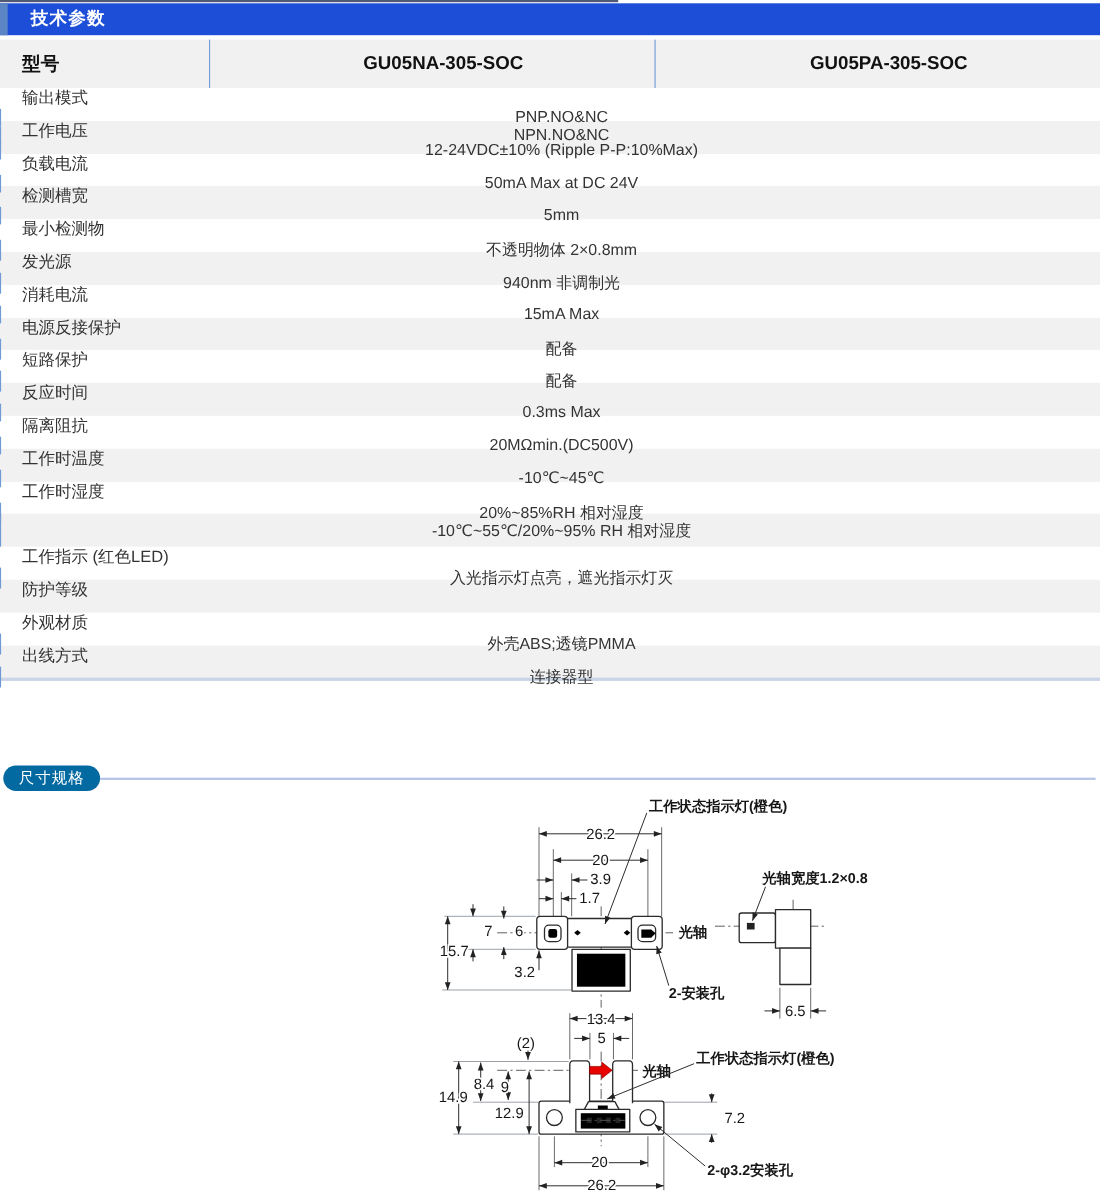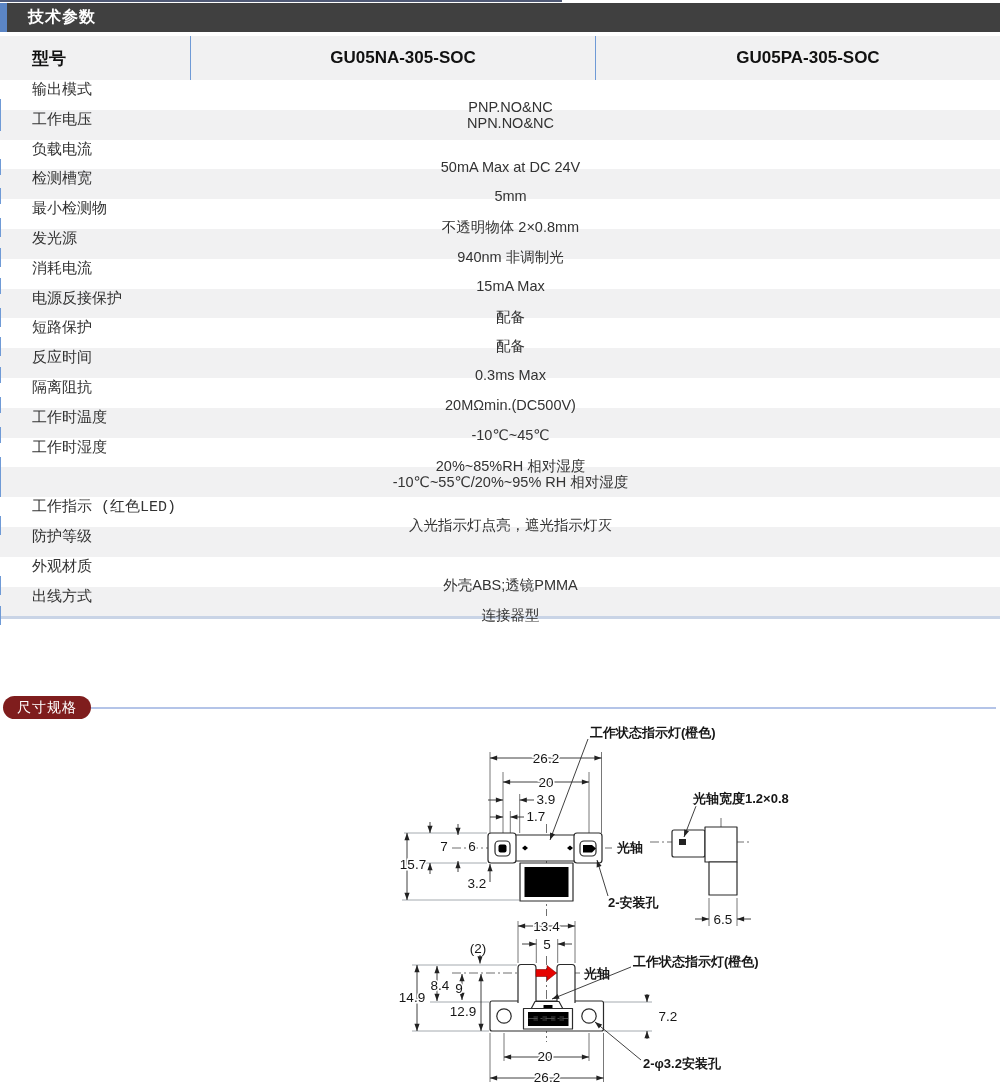--- a/index.html
+++ b/index.html
@@ -1,31 +1,31 @@
 <!DOCTYPE html>
 <html><head>
 <meta charset="utf-8">
 <style>
   html,body{margin:0;padding:0;background:#fff;}
   .page{position:relative;width:1000px;height:1085px;background:#fff;overflow:hidden;
         font-family:"Liberation Sans","DejaVu Sans",sans-serif;color:#333;}
   .top-artifact{position:absolute;top:0;left:0;width:562px;height:2px;background:#505a76;}
-  .section-bar{position:absolute;top:3px;left:0;width:1000px;height:29px;background:#404040;display:flex;align-items:center;}
+  .section-bar{position:absolute;top:3px;left:0;width:1000px;height:29px;background:#1d4ed8;display:flex;align-items:center;}
   .section-bar-accent{width:7px;height:29px;background:#5b85c5;display:block;}
   .section-bar-title{color:#fff;font-size:16px;font-weight:700;margin-left:21px;letter-spacing:1px;}
   .spec-table{position:absolute;top:36px;left:0;width:1000px;}
   .t-head{display:flex;height:44px;background:#f1f1f2;}
-  .t-label{width:190px;box-sizing:border-box;padding-left:32px;display:flex;align-items:center;font-size:15px;color:#333;font-family:Liberation Mono, monospace;}
+  .t-label{width:190px;box-sizing:border-box;padding-left:20px;display:flex;align-items:center;font-size:15px;color:#333;}
   .t-head .t-label{font-size:17px;font-weight:700;color:#111;}
   .t-val{flex:1;display:flex;align-items:center;justify-content:center;border-left:1.5px solid #6f9ad6;font-size:14.5px;color:#333;box-sizing:border-box;text-align:center;padding-left:20px;}
   .t-head .t-val{font-size:17px;font-weight:700;color:#111;}
   .t-row{display:flex;height:29.8px;flex-direction:column;}
   .t-row:nth-child(odd){background:#f1f1f2;}
   .t-bottom{height:3px;background:#c9d4e6;}
-  .pill{position:absolute;top:696px;left:3px;width:88px;height:23px;background:#7f1d1d;border-radius:12px;
+  .pill{position:absolute;top:696px;left:3px;width:88px;height:23px;background:#0369a1;border-radius:12px;
         color:#fff;font-size:14px;display:flex;align-items:center;justify-content:center;letter-spacing:1px;}
   .pill-rule{position:absolute;top:707px;left:91px;width:905px;height:2px;background:#b4c4e8;}
   svg text{font-family:"Liberation Sans","DejaVu Sans",sans-serif;}
   .s{stroke:#2b2b2b;stroke-width:1.2;fill:none;stroke-linejoin:round;}
   .sf{stroke:#2b2b2b;stroke-width:1.2;fill:#fff;stroke-linejoin:round;}
   .dk{fill:#222;stroke:none;}
   .dim{stroke:#2b2b2b;stroke-width:.9;fill:none;}
   .ext{stroke:#9aa0a6;stroke-width:.9;fill:none;}
   .thx{stroke:#555;stroke-width:.8;fill:none;}
   .cl{stroke:#555;stroke-width:.85;fill:none;stroke-dasharray:9 3 2 3;}
@@ -50,20 +50,21 @@
       <div class="t-val">GU05NA-305-SOC</div>
       <div class="t-val">GU05PA-305-SOC</div>
     </div>
     <div class="t-row">
       <div class="t-label">输出模式</div>
       <div class="t-val">PNP.NO&amp;NC</div>
       <div class="t-val">NPN.NO&amp;NC</div>
     </div>
     <div class="t-row">
         <div class="t-label">工作电压</div>
+        <div class="t-val">12-24VDC±10% (Ripple P-P:10%Max)</div>
       </div>
     <div class="t-row">
         <div class="t-label">负载电流</div>
         <div class="t-val">50mA Max at DC 24V</div>
       </div>
     <div class="t-row">
         <div class="t-label">检测槽宽</div>
         <div class="t-val">5mm</div>
       </div>
     <div class="t-row">

